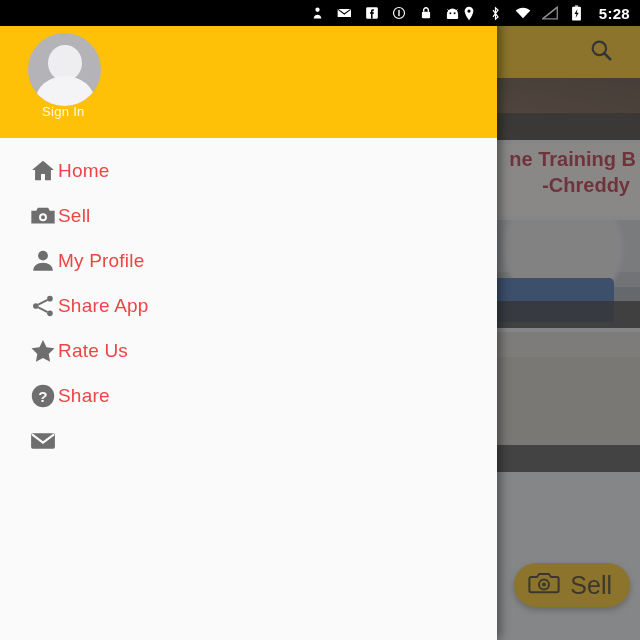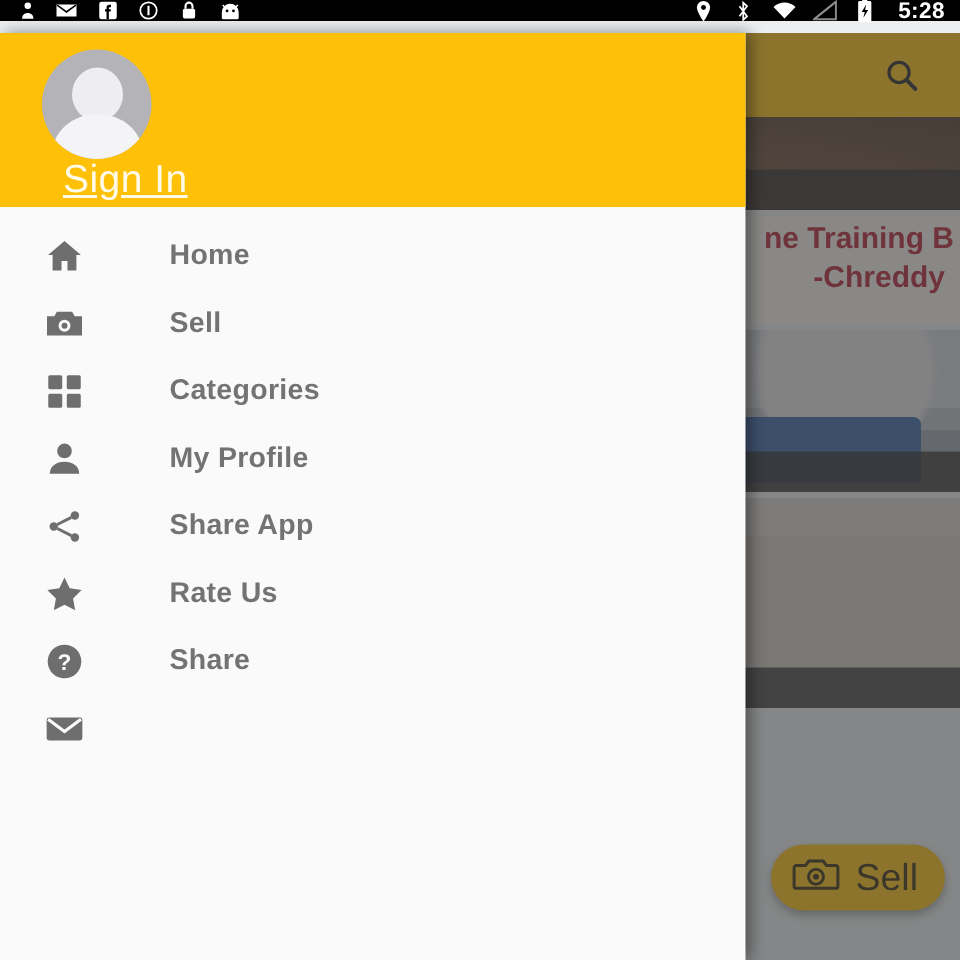--- a/index.html
+++ b/index.html
@@ -231,25 +231,25 @@
     left: 0;
     right: 0;
     bottom: 0;
     background: rgba(70,70,70,0.62);
   }
 
   
   #status-bar {
     position: absolute;
     top: 0; left: 0; right: 0;
-    height: 14px;
+    height: 26px;
     background: #000;
     display: flex;
     align-items: center;
-    justify-content: space-between;
+    justify-content: flex-end;
     padding: 0 10px;
     box-sizing: border-box;
     z-index: 40;
   }
   .sb-left, .sb-right {
     display: flex;
     align-items: center;
     gap: 11px;
   }
   .sb-icon {
@@ -311,23 +311,22 @@
     width: 60px;
     height: 52px;
     border-radius: 50%;
     background: #f4f4f6;
   }
   .signin-label {
     position: absolute;
     left: 42px;
     top: 82px;
     color: #fffbe8;
-    font-size: 26px;
+    font-size: 13px;
     letter-spacing: 0.3px;
-    text-decoration: underline;
   }
 
   .menu-list {
     padding-top: 10px;
   }
   .menu-item {
     height: 45px;
     display: flex;
     align-items: center;
     padding-left: 28px;
@@ -335,24 +334,23 @@
   }
   .menu-icon {
     width: 30px;
     height: 30px;
     display: flex;
     align-items: center;
     justify-content: center;
     flex: 0 0 30px;
   }
   .menu-label {
-    margin-left: 55px;
     font-size: 19px;
-    font-weight: bold;
-    color: #737373;
+    font-weight: normal;
+    color: #ef4444;
     letter-spacing: 0.2px;
   }
 </style>
 </head>
 <body>
 
 <div id="screen">
 
   <div id="app-background">
 
@@ -439,31 +437,20 @@
         <span class="menu-icon">
           <svg width="28" height="28" viewBox="0 0 24 24" fill="#6e6e6e">
             <path d="M2 7.5h4.2L7.6 5h8.8l1.4 2.5H22v11H2z"></path>
             <circle cx="12" cy="13" r="3.4" fill="#fafafa"></circle>
             <circle cx="12" cy="13" r="1.7" fill="#6e6e6e"></circle>
           </svg>
         </span>
         <span class="menu-label">Sell</span>
       </div>
 
-      <div class="menu-item">
-        <span class="menu-icon">
-          <svg width="26" height="26" viewBox="0 0 24 24" fill="#6e6e6e">
-            <rect x="2" y="2" width="8.6" height="8.6" rx="1"></rect>
-            <rect x="13.4" y="2" width="8.6" height="8.6" rx="1"></rect>
-            <rect x="2" y="13.4" width="8.6" height="8.6" rx="1"></rect>
-            <rect x="13.4" y="13.4" width="8.6" height="8.6" rx="1"></rect>
-          </svg>
-        </span>
-        <span class="menu-label">Categories</span>
-      </div>
 
       <div class="menu-item">
         <span class="menu-icon">
           <svg width="28" height="28" viewBox="0 0 24 24" fill="#6e6e6e">
             <circle cx="12" cy="7.4" r="4.2"></circle>
             <path d="M3.6 20.4c0-4.3 3.8-6.8 8.4-6.8s8.4 2.5 8.4 6.8z"></path>
           </svg>
         </span>
         <span class="menu-label">My Profile</span>
       </div>

